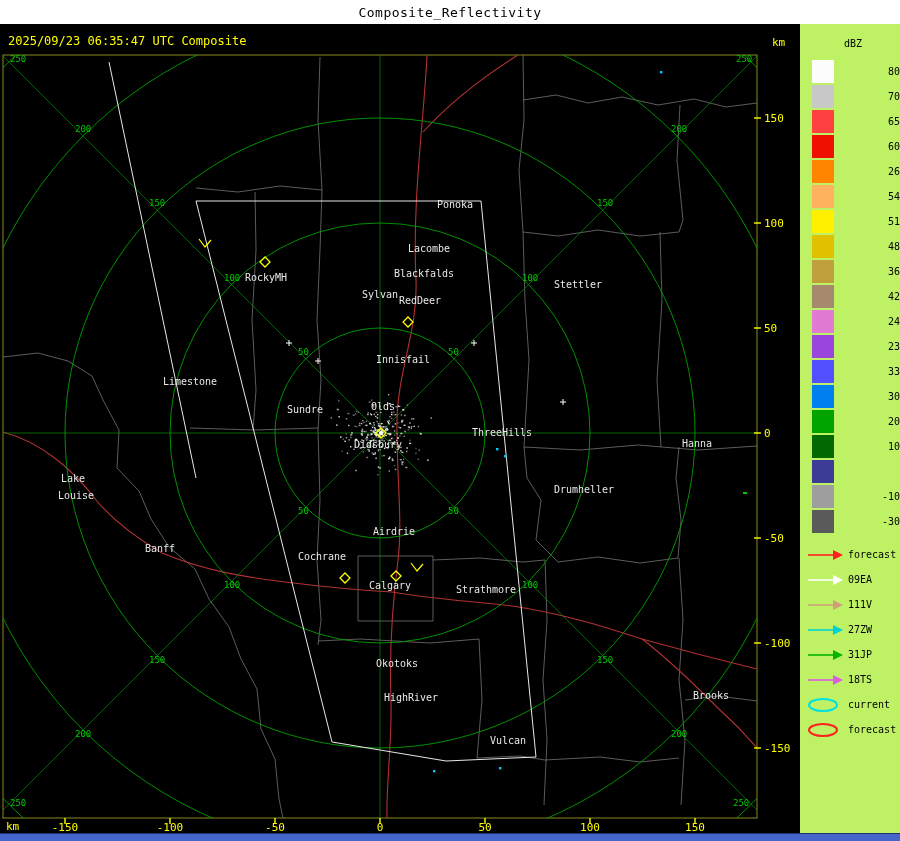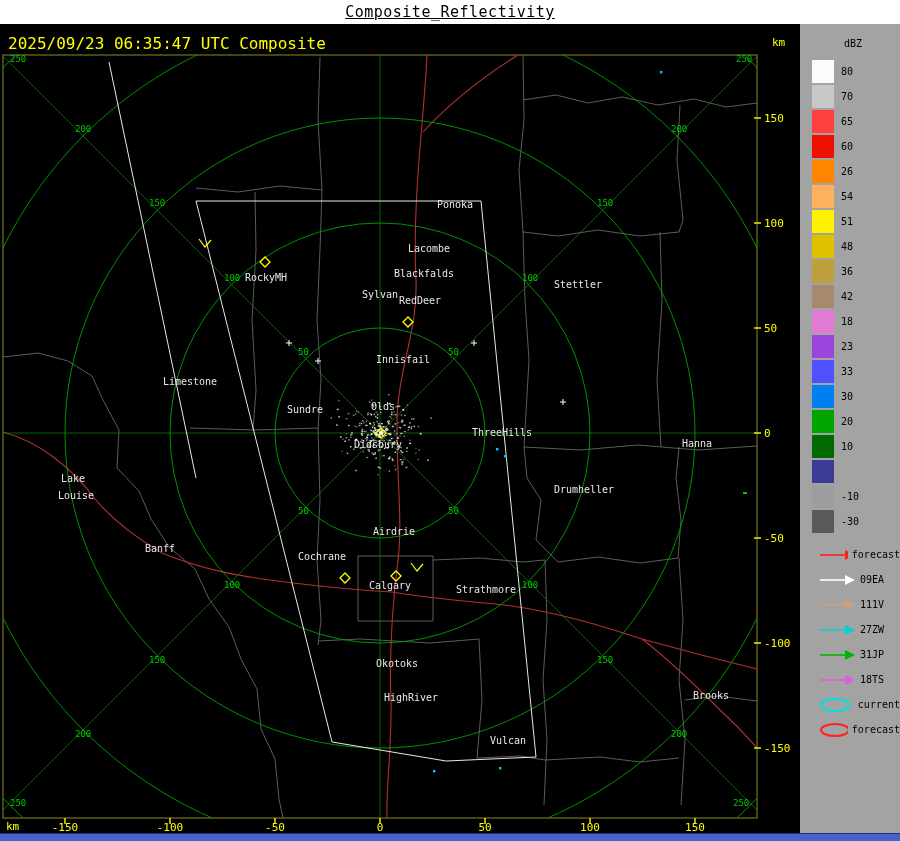--- a/index.html
+++ b/index.html
@@ -1,31 +1,31 @@
 <!DOCTYPE html>
 <html><head>
 <meta charset="utf-8">
 <style>
   html,body{margin:0;padding:0;background:#000;}
   body{width:900px;height:841px;position:relative;overflow:hidden;
        font-family:"DejaVu Sans Mono","Liberation Mono",monospace;}
   .titlebar{position:absolute;left:0;top:0;width:900px;height:24px;background:#ffffff;
             color:#000;display:flex;align-items:center;justify-content:center;
-            font-size:15px;letter-spacing:.5px;z-index:3;text-decoration:underline;}
-  .timestamp{position:absolute;left:8px;top:34px;color:#ffff00;font-size:16px;z-index:2;white-space:pre;}
+            font-size:13px;letter-spacing:.5px;z-index:3;}
+  .timestamp{position:absolute;left:8px;top:34px;color:#ffff00;font-size:12px;z-index:2;white-space:pre;}
   .km-top{position:absolute;left:772px;top:36px;color:#ffff00;font-size:11px;z-index:2;}
   .km-bottom{position:absolute;left:6px;top:820px;color:#ffff00;font-size:11px;z-index:2;}
-  .sidebar{position:absolute;left:800px;top:24px;width:100px;height:809px;background:#a3a3a3;
+  .sidebar{position:absolute;left:800px;top:24px;width:100px;height:809px;background:#bef264;
            z-index:3;box-sizing:border-box;padding-top:14px;}
   .dbz{margin-left:44px;font-size:10px;color:#000;margin-bottom:10px;}
-  .cb-row{display:flex;align-items:center;height:25px;padding-left:12px;}
+  .cb-row{display:flex;align-items:center;height:25px;padding-left:12px;justify-content:space-between;}
   .cb-swatch{width:22px;height:23px;flex:0 0 22px;}
   .cb-label{margin-left:7px;font-size:10px;color:#000;}
   #legend{margin-top:8px;}
-  .lg-row{display:flex;align-items:center;height:25px;padding-left:18px;}
+  .lg-row{display:flex;align-items:center;height:25px;padding-left:6px;}
   .lg-label{margin-left:4px;font-size:10px;color:#000;}
   .bottombar{position:absolute;left:0;top:833px;width:900px;height:8px;background:#4466cc;
              border-top:1px solid #203070;z-index:3;}
   svg.mapsvg{position:absolute;left:0;top:0;z-index:1;}
   .city{font:10px "DejaVu Sans Mono",monospace;fill:#e8e8e8;}
   .ringlbl{font:9px "DejaVu Sans Mono",monospace;fill:#00c800;}
   .axy{font:11px "DejaVu Sans Mono",monospace;fill:#ffff00;}
   .bound{stroke:#7a7a7a;stroke-width:.8;fill:none;opacity:.95;}
   .road{stroke:#b23232;stroke-width:1.1;fill:none;}
   .sector{stroke:#e8e8e8;stroke-width:1;fill:none;}
@@ -570,21 +570,21 @@
       <div class="cb-row">
         <div class="cb-swatch" style="background: rgb(191, 160, 60);"></div>
         <span class="cb-label">36</span>
       </div>
       <div class="cb-row">
         <div class="cb-swatch" style="background: rgb(165, 138, 110);"></div>
         <span class="cb-label">42</span>
       </div>
       <div class="cb-row">
         <div class="cb-swatch" style="background: rgb(224, 122, 210);"></div>
-        <span class="cb-label">18</span>
+        <span class="cb-label">24</span>
       </div>
       <div class="cb-row">
         <div class="cb-swatch" style="background: rgb(154, 70, 221);"></div>
         <span class="cb-label">23</span>
       </div>
       <div class="cb-row">
         <div class="cb-swatch" style="background: rgb(80, 80, 255);"></div>
         <span class="cb-label">33</span>
       </div>
       <div class="cb-row">

